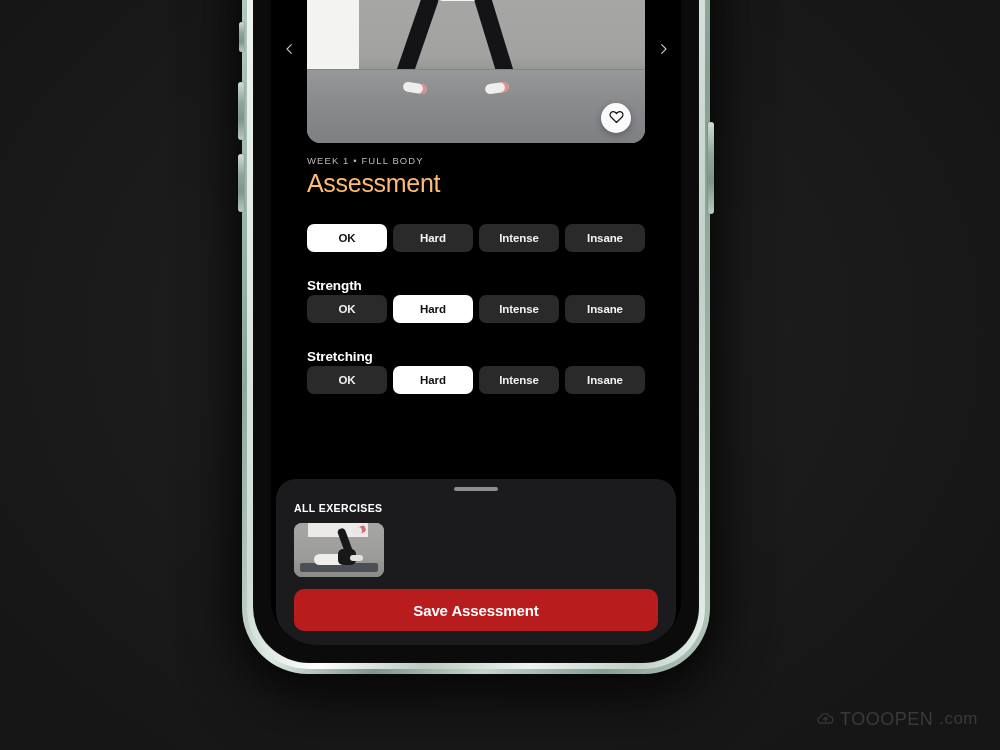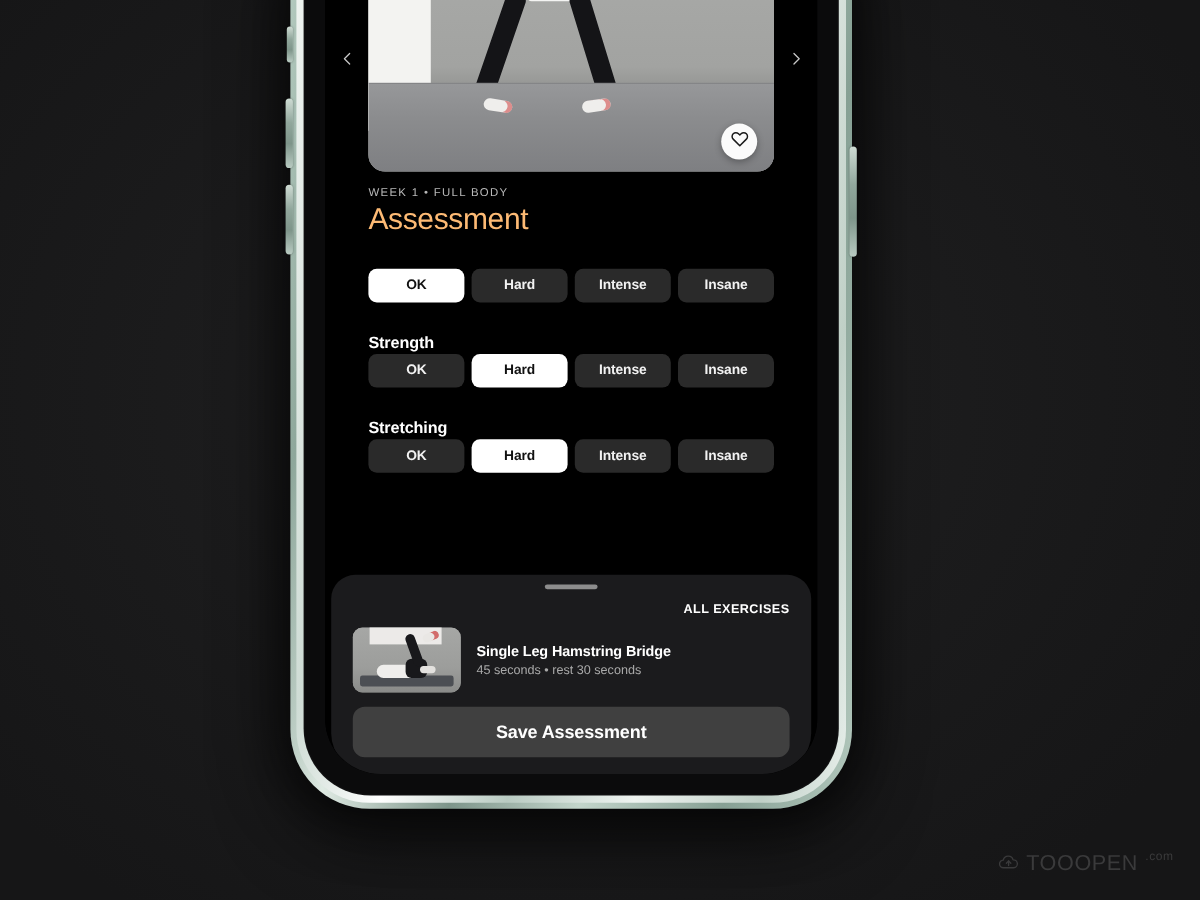--- a/index.html
+++ b/index.html
@@ -257,21 +257,20 @@
     border-radius: 3px;
     background: #8d8d8d;
     margin: 8px auto 0;
   }
   .sheet-label {
     font-size: 10.5px;
     font-weight: 700;
     letter-spacing: 0.4px;
     color: #ffffff;
     margin-top: 11px;
-    text-align: right;
   }
   .ex-row {
     display: flex;
     align-items: center;
     gap: 13px;
     margin-top: 9px;
   }
   .ex-thumb {
     width: 90px; height: 54px;
     border-radius: 8px;
@@ -327,42 +326,42 @@
     color: #a9a9a9;
     margin-top: 3px;
   }
   .save-btn {
     display: block;
     width: 100%;
     margin-top: 12px;
     height: 42px;
     border: none;
     border-radius: 10px;
-    background: #404040;
+    background: #b91c1c;
     color: #ffffff;
     font-size: 15px;
     font-weight: 700;
     font-family: inherit;
     cursor: pointer;
     letter-spacing: -0.1px;
   }
 
   
   .watermark {
     position: absolute;
     right: 22px;
     bottom: 20px;
     display: flex;
     gap: 6px;
     color: #3a3a3b;
     font-size: 18px;
     letter-spacing: 0.5px;
     user-select: none;
   }
-  .watermark .wm-suffix { font-size: 10px; }
+  .watermark .wm-suffix { font-size: 17px; }
 </style>
 </head>
 <body>
 
 <div class="stage">
 
   <div class="device">
     <div class="device-band"></div>
 
     <div class="btn-side btn-silence"></div>
@@ -454,24 +453,20 @@
             <div class="ex-row">
               <div class="ex-thumb">
                 <div class="t-wall"></div>
                 <div class="t-panel"></div>
                 <div class="t-mat"></div>
                 <div class="t-body"></div>
                 <div class="t-hip"></div>
                 <div class="t-legup"></div>
                 <div class="t-shoe"></div>
                 <div class="t-shoe2"></div>
-              </div>
-              <div class="ex-meta">
-                <div class="ex-name">Single Leg Hamstring Bridge</div>
-                <div class="ex-dur">45 seconds • rest 30 seconds</div>
               </div>
             </div>
 
             <button class="save-btn">Save Assessment</button>
           </div>
 
         </div>
       </div>
     </div>
   </div>

